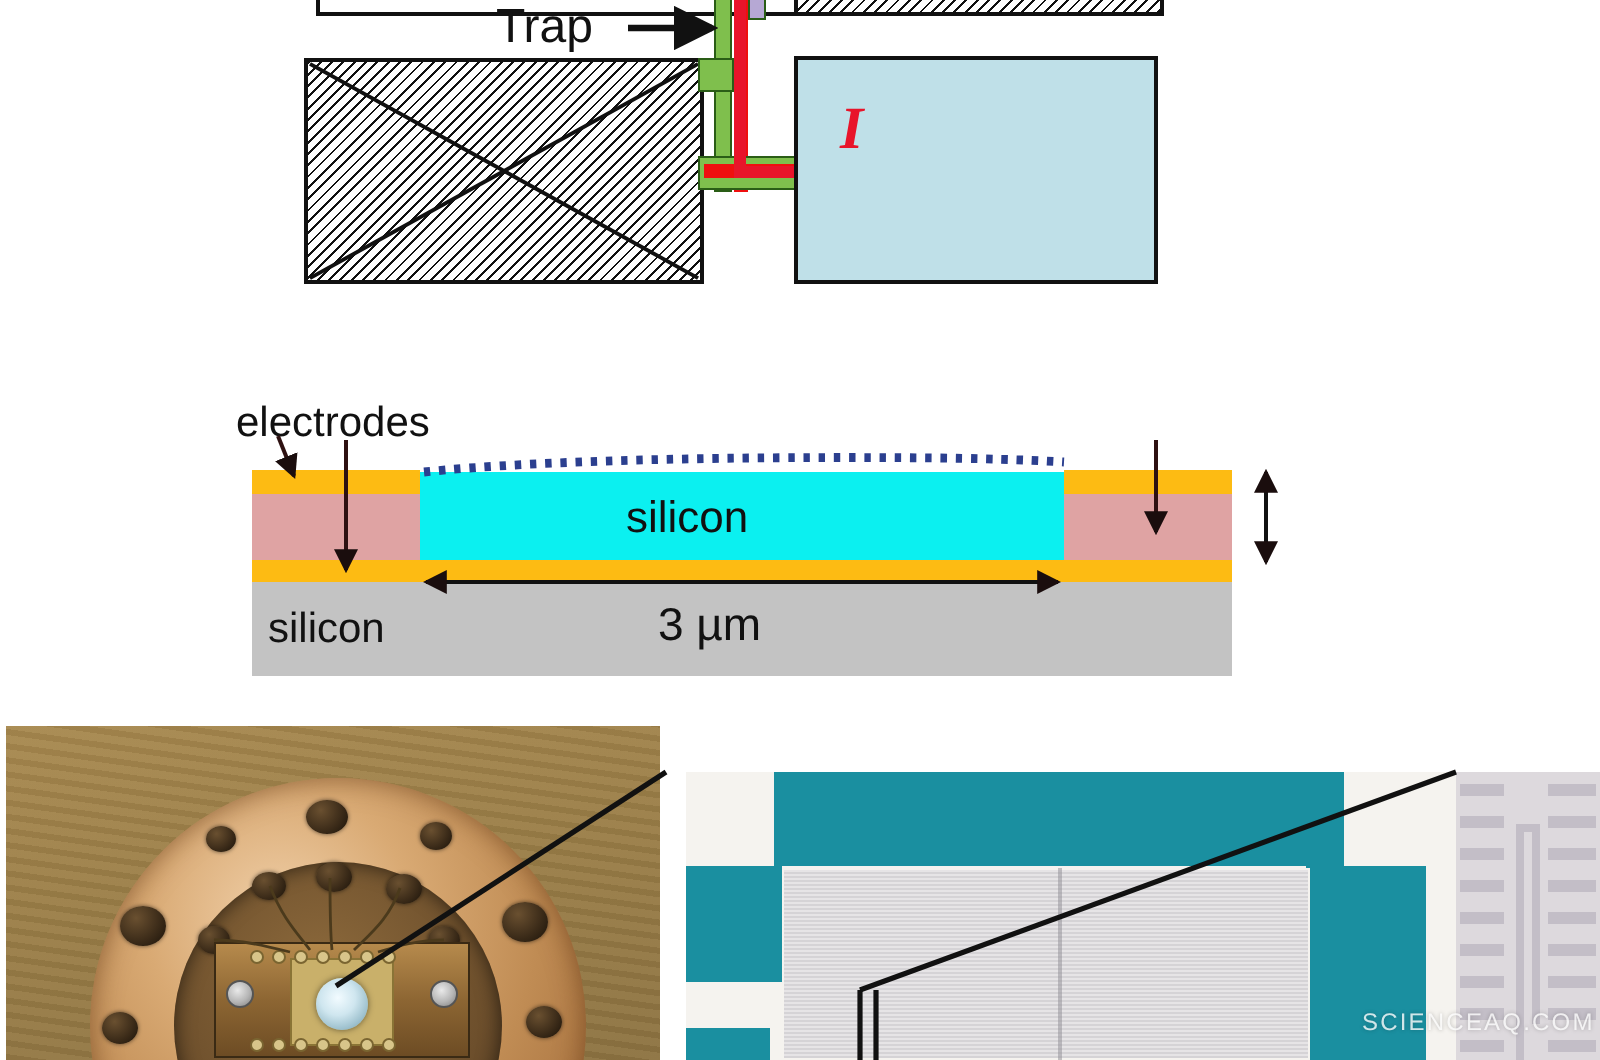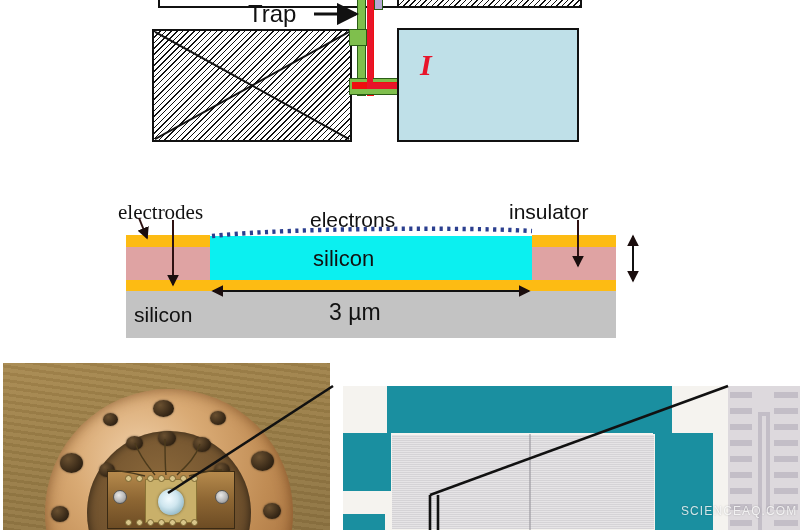--- a/index.html
+++ b/index.html
@@ -77,21 +77,21 @@
   
   #panel-b{position:absolute;left:0;top:186px;width:800px;height:160px;}
   .xs-silicon{position:absolute;background:#c3c3c3;}
   .xs-electrode{position:absolute;background:#fdbb13;}
   .xs-insulator{position:absolute;background:#dfa3a3;}
   .xs-helium{position:absolute;background:#0bf0f0;}
   .xs-label{
     position:absolute;color:#111;white-space:nowrap;
     font-family:"Liberation Sans", sans-serif;
   }
-  .lbl-electrodes{font-size:21px;font-family:Liberation Serif, serif;}
+  .lbl-electrodes{font-size:21px;}
   .lbl-electrons{font-size:21px;}
   .lbl-insulator{font-size:21px;}
   .lbl-helium{font-size:22px;}
   .lbl-silicon{font-size:21px;}
   .lbl-width{font-size:23px;}
   .lbl-height{font-size:23px;}
   .dot-row{position:absolute;}
 
   
   #panel-c{position:absolute;left:0;top:362px;width:800px;height:168px;}
@@ -241,22 +241,20 @@
     <div class="xs-electrode" style="left:532px;top:49px;width:84px;height:12px;"></div>
 
     <div class="xs-helium" style="left:210px;top:50px;width:322px;height:44px;"></div>
     <div class="xs-label lbl-helium" style="left:313px;top:60px;">silicon</div>
 
     <svg class="dot-row" style="left:210px;top:40px;width:325px;height:16px;overflow:visible;">
       <path d="M2,10 C60,4 160,2 260,3 C292,3.4 312,4.4 322,5" fill="none" stroke="#2b3f8f" stroke-width="4.4" stroke-linecap="butt" stroke-dasharray="3.2 4.4"></path>
     </svg>
 
     <div class="xs-label lbl-electrodes" style="left:118px;top:14px;">electrodes</div>
-    <div class="xs-label lbl-electrons" style="left:310px;top:22px;">electrons</div>
-    <div class="xs-label lbl-insulator" style="left:509px;top:14px;">insulator</div>
     <div class="xs-label lbl-silicon" style="left:134px;top:117px;">silicon</div>
     <div class="xs-label lbl-width" style="left:329px;top:113px;">3 µm</div>
 
     <svg style="position:absolute;left:0;top:0;width:800px;height:160px;overflow:visible;">
       <defs>
         <marker id="thinArrow" markerWidth="6" markerHeight="6" refX="5.2" refY="3" orient="auto" markerUnits="strokeWidth">
           <path d="M0,0 L6,3 L0,6 z" fill="#1a0d0d"></path>
         </marker>
         <marker id="thinArrowStart" markerWidth="6" markerHeight="6" refX="0.8" refY="3" orient="auto" markerUnits="strokeWidth">
           <path d="M6,0 L0,3 L6,6 z" fill="#1a0d0d"></path>

